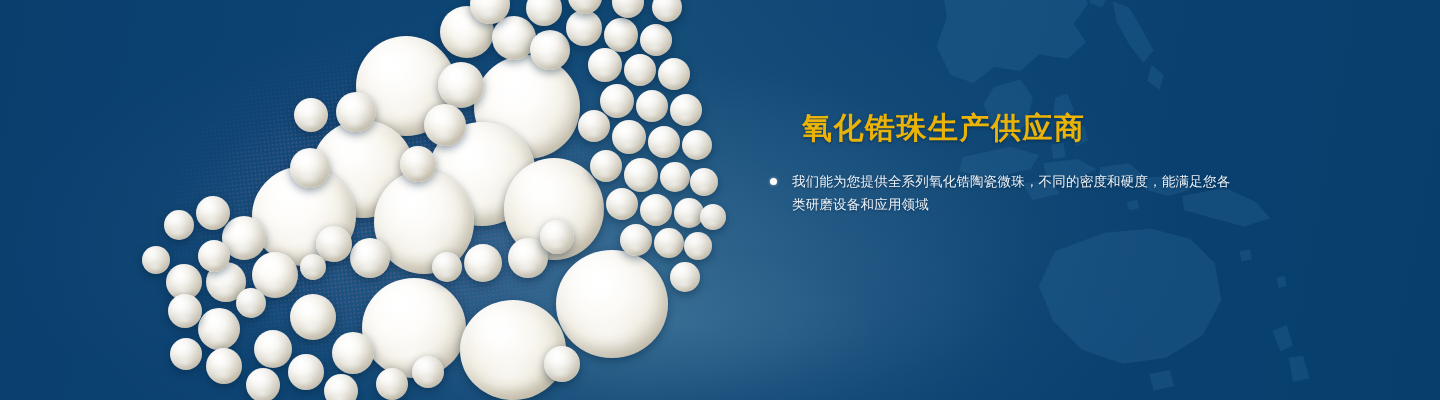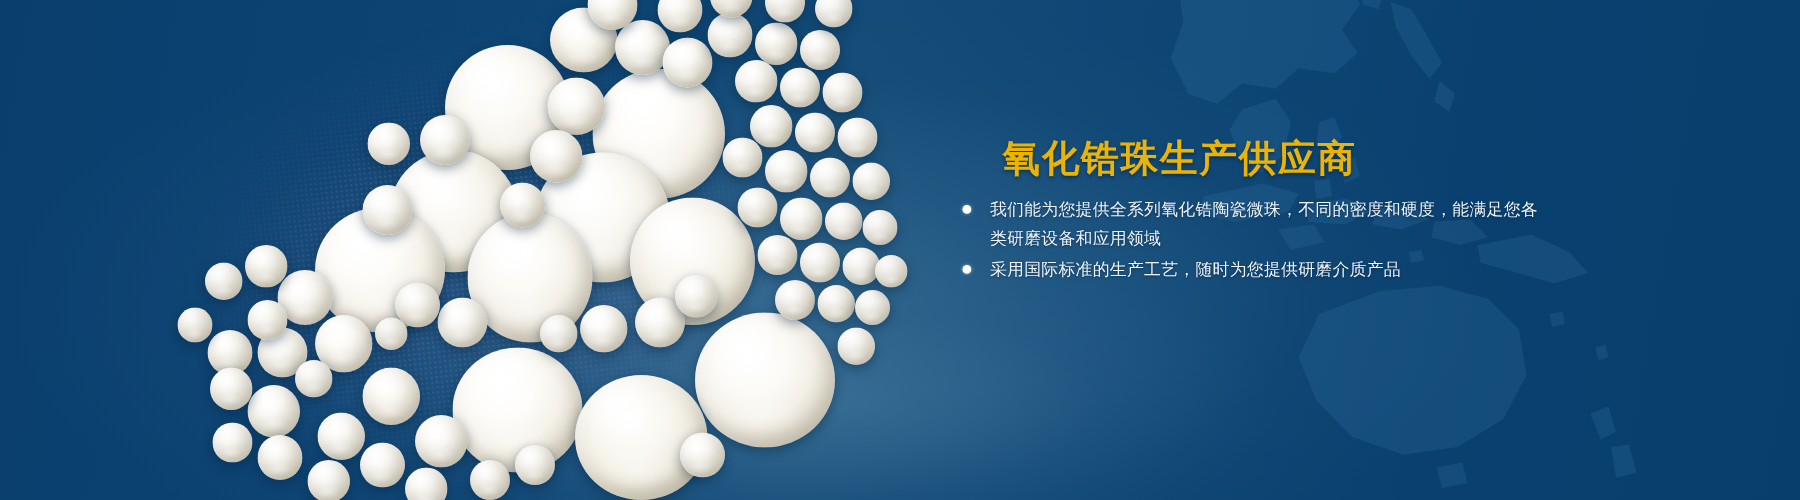--- a/index.html
+++ b/index.html
@@ -142,21 +142,21 @@
     line-height:36px;
     font-weight:700;
     letter-spacing:1.5px;
     color:#eab308;
     text-shadow:0 1px 3px rgba(2,26,50,0.55);
     white-space:nowrap;
     margin-left:39px;
   }
   .bullets {
     position:absolute;
-    left:3px; top:156px;
+    left:3px; top:170px;
     width:470px;
     list-style:none;
   }
   .bullet {
     position:relative;
     padding-left:26px;
     margin-bottom:2px;
     font-size:13.5px;
     line-height:23px;
     color:#eef3f8;
@@ -315,21 +315,17 @@
     <h1 class="headline">氧化锆珠生产供应商</h1>
 
     <ul class="bullets">
 
       <li class="bullet">
         <span class="dot"></span>
         <span class="txt">我们能为您提供全系列氧化锆陶瓷微珠，不同的密度和硬度，能满足您各类研磨设备和应用领域</span>
       </li>
 
 
-      <li class="bullet">
-        <span class="dot"></span>
-        <span class="txt">采用国际标准的生产工艺，随时为您提供研磨介质产品</span>
-      </li>
 
     </ul>
   </div>
 
 </div>
 
 </body></html>

